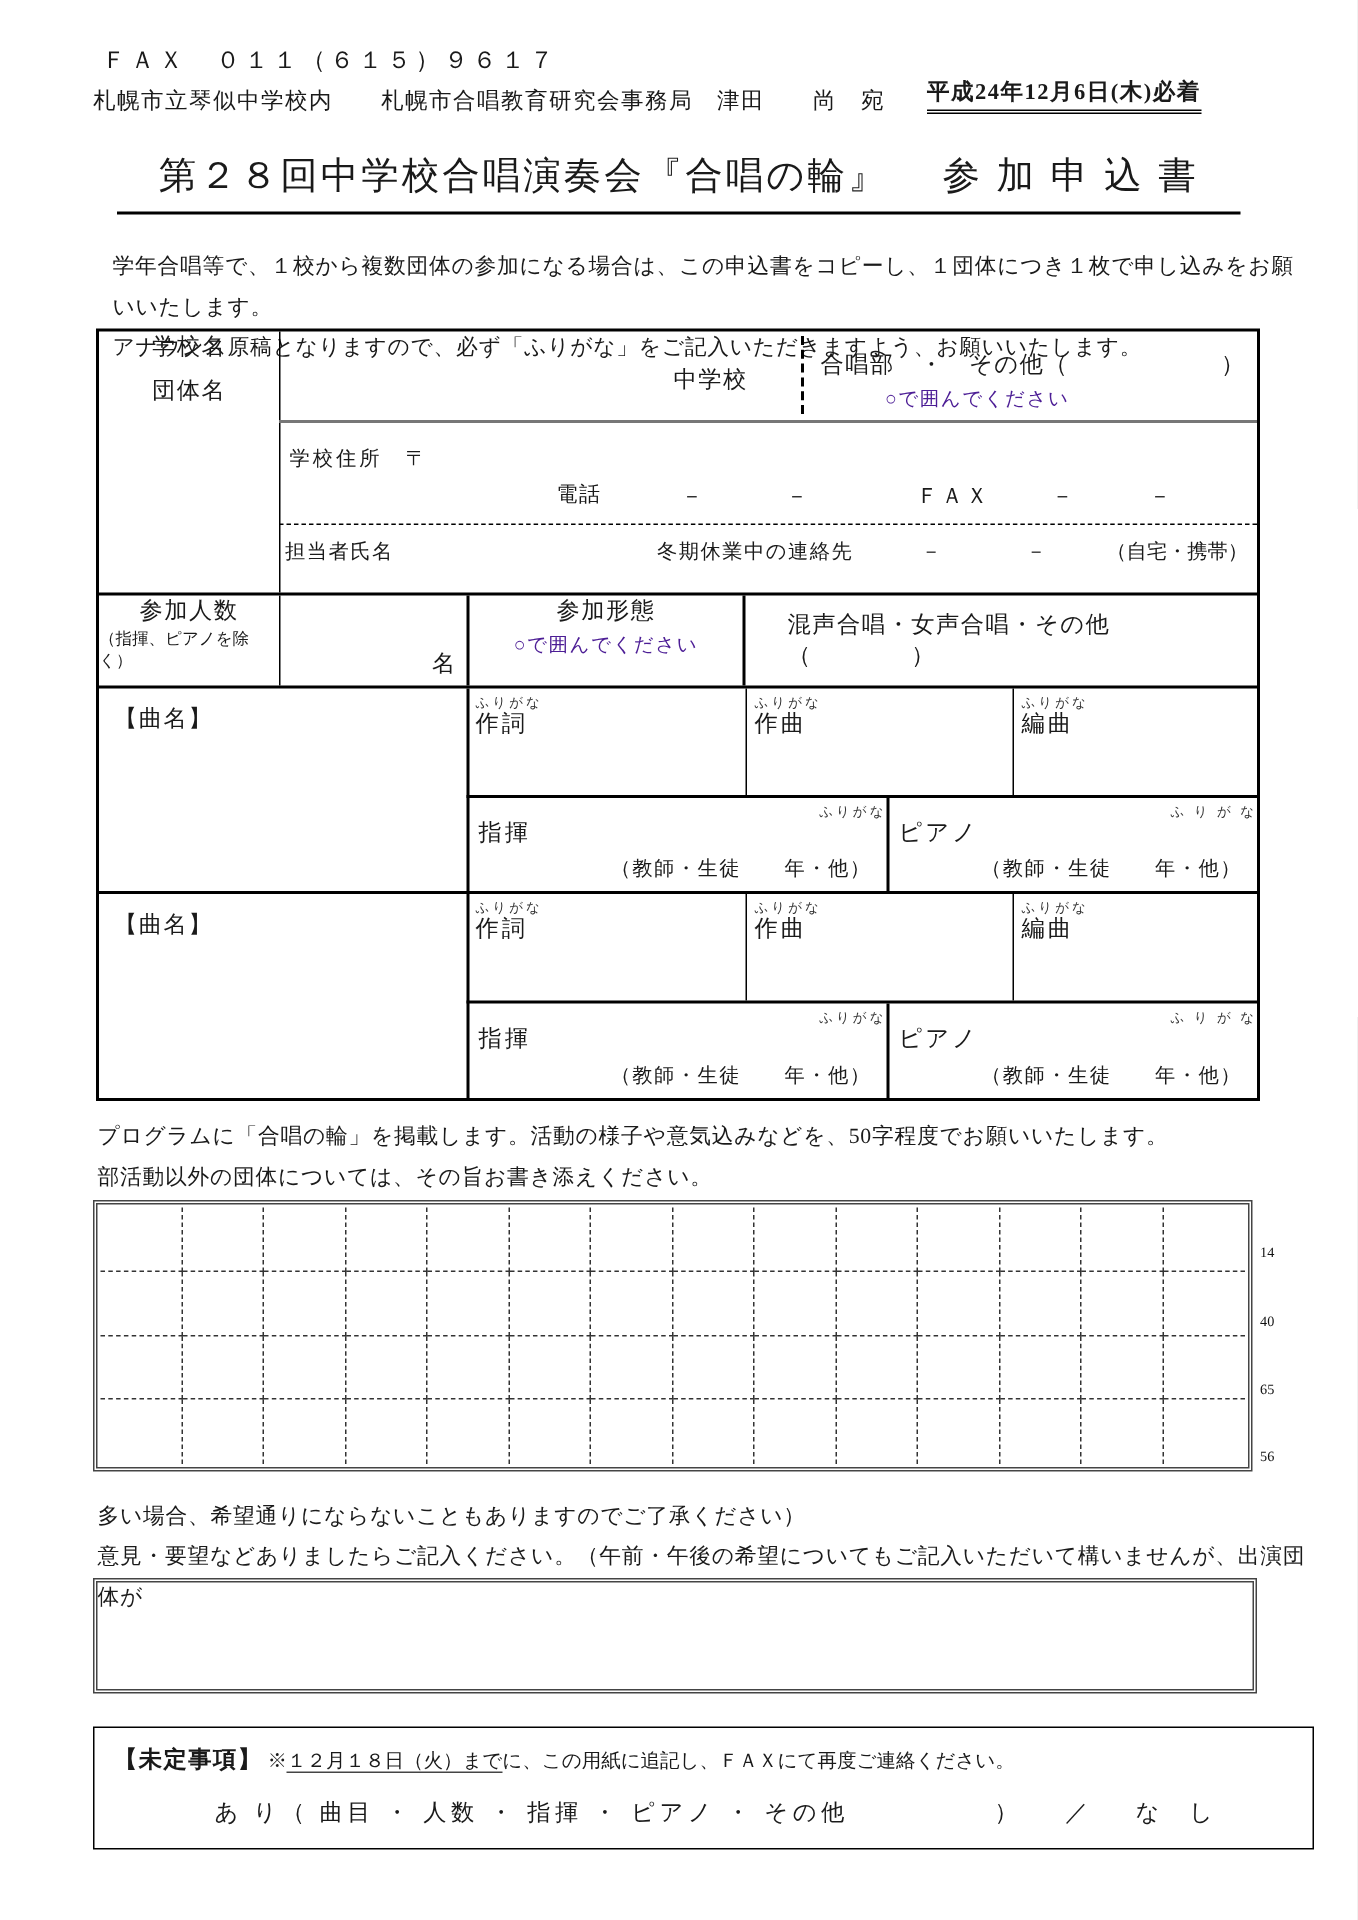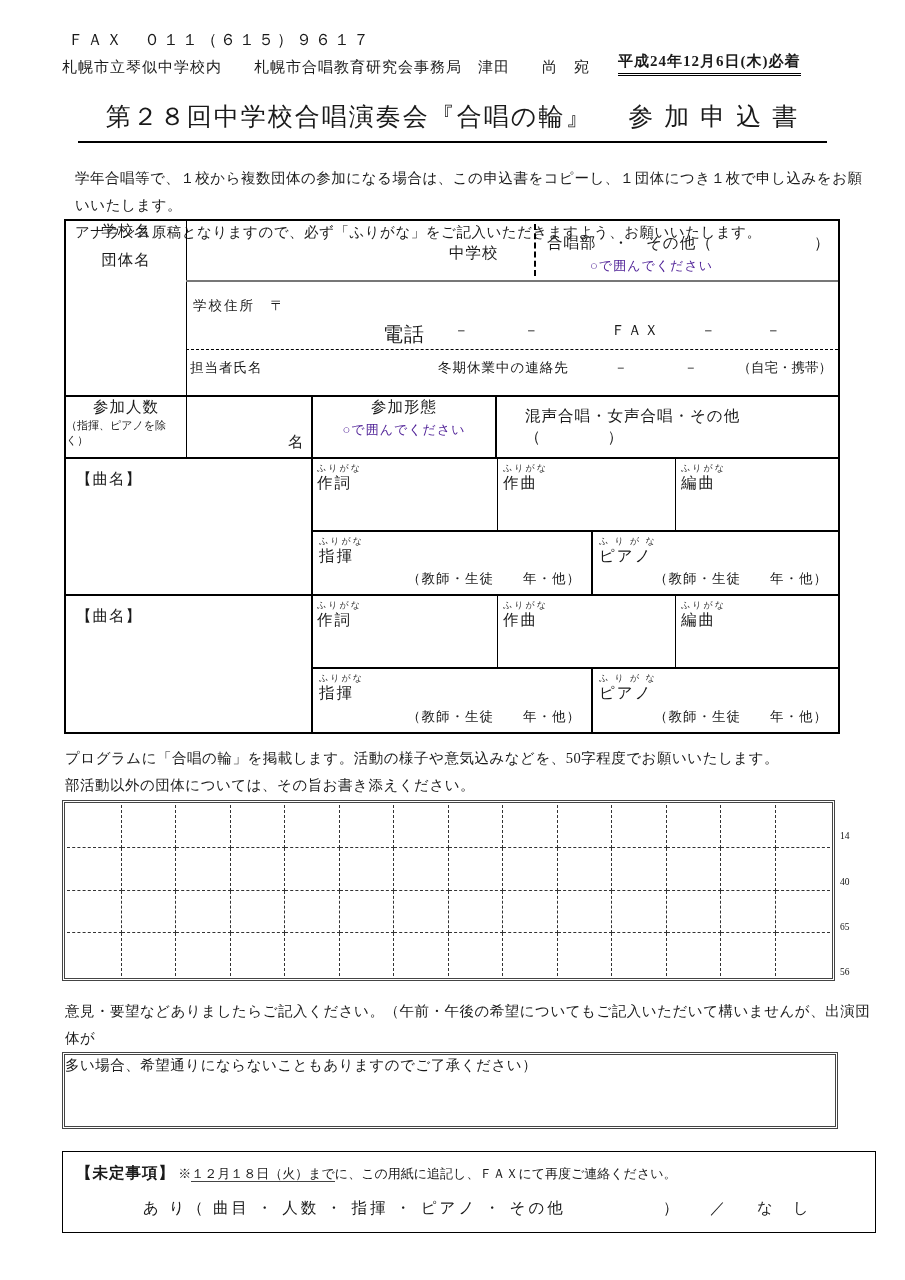--- a/index.html
+++ b/index.html
@@ -30,21 +30,21 @@
     left:64px;top:219px;width:776px;height:515px;
     border:2px solid #000;box-sizing:border-box;
   }
   .ln{position:absolute;background:#000;}
   .vdash{position:absolute;width:0;border-left:2px dashed #000;}
   .hdash{position:absolute;height:0;border-top:1.5px dashed #000;}
   .cell{position:absolute;box-sizing:border-box;}
   .lbl{font-size:15.5px;letter-spacing:1px;}
   .small{font-size:13px;letter-spacing:1px;color:#4c1d95;}
   .tiny{font-size:11px;letter-spacing:0;}
-  .furi{font-size:9px;letter-spacing:2px;color:#333;display:block;line-height:11px;}
+  .furi{font-size:9px;letter-spacing:2px;color:#333;display:block;line-height:11px;text-align:right;}
   .fieldlbl{font-size:15.5px;line-height:18px;letter-spacing:2px;display:block;}
   .rolenote{position:absolute;right:10px;bottom:6px;font-size:13.5px;letter-spacing:1px;}
   .center2{display:flex;flex-direction:column;align-items:center;justify-content:flex-start;}
   
   .grid-box{
     left:62px;top:800px;width:773px;height:181px;
     border:3px double #444;box-sizing:border-box;background:#fff;
   }
   .grid-inner{
     position:absolute;left:2px;top:2px;right:2px;bottom:2px;
@@ -112,21 +112,21 @@
       <span class="lbl">学校名</span>
       <span class="lbl" style="margin-top:8px;">団体名</span>
     </div>
 
     <span class="cell lbl" style="left:383px;top:22px;">中学校</span>
     <span class="cell lbl" style="left:481px;top:12px;">合唱部　・　その他（</span>
     <span class="cell lbl" style="left:748px;top:12px;">）</span>
     <span class="cell small" style="left:524px;top:36px;">○で囲んでください</span>
 
     <span class="cell" style="left:127px;top:76px;font-size:13.5px;letter-spacing:2px;">学校住所　〒</span>
-    <span class="cell lbl" style="left:317px;top:100px;font-size:20px;">電話</span>
+    <span class="cell lbl" style="left:305px;top:100px;font-size:14px;">電話</span>
     <span class="cell lbl" style="left:388px;top:100px;font-size:14.5px;">－</span>
     <span class="cell lbl" style="left:458px;top:100px;font-size:14.5px;">－</span>
     <span class="cell lbl" style="left:545px;top:100px;font-size:14.5px;letter-spacing:2px;">ＦＡＸ</span>
     <span class="cell lbl" style="left:635px;top:100px;font-size:14.5px;">－</span>
     <span class="cell lbl" style="left:700px;top:100px;font-size:14.5px;">－</span>
     <span class="cell" style="left:124px;top:138px;font-size:13.5px;letter-spacing:1px;">担当者氏名</span>
     <span class="cell" style="left:372px;top:138px;font-size:13.5px;letter-spacing:1px;">冬期休業中の連絡先</span>
     <span class="cell" style="left:548px;top:138px;font-size:13.5px;">－</span>
     <span class="cell" style="left:618px;top:138px;font-size:13.5px;">－</span>
     <span class="cell" style="right:6px;top:138px;font-size:13.5px;">（自宅・携帯）</span>
@@ -267,22 +267,22 @@
       </div>
   </div>
   <div id="grid-counts">
       <div class="gcount" style="top: 831px;">14</div>
       <div class="gcount" style="top: 877px;">40</div>
       <div class="gcount" style="top: 922px;">65</div>
       <div class="gcount" style="top: 967px;">56</div>
     </div>
 
   <div class="abs para para3">
+    <div>多い場合、希望通りにならないこともありますのでご了承ください）</div>
     <div>意見・要望などありましたらご記入ください。（午前・午後の希望についてもご記入いただいて構いませんが、出演団体が</div>
-    <div>多い場合、希望通りにならないこともありますのでご了承ください）</div>
   </div>
 
   <div class="abs comment-box"></div>
 
   <div class="abs undecided-box">
     <div class="u-line1">
       <span class="u-label">【未定事項】</span>
       <span>※</span><span class="u-underline">１２月１８日（火）まで</span><span>に、この用紙に追記し、ＦＡＸにて再度ご連絡ください。</span>
     </div>
     <div class="u-line2">あ り（ 曲目 ・ 人数 ・ 指揮 ・ ピアノ ・ その他</div>

